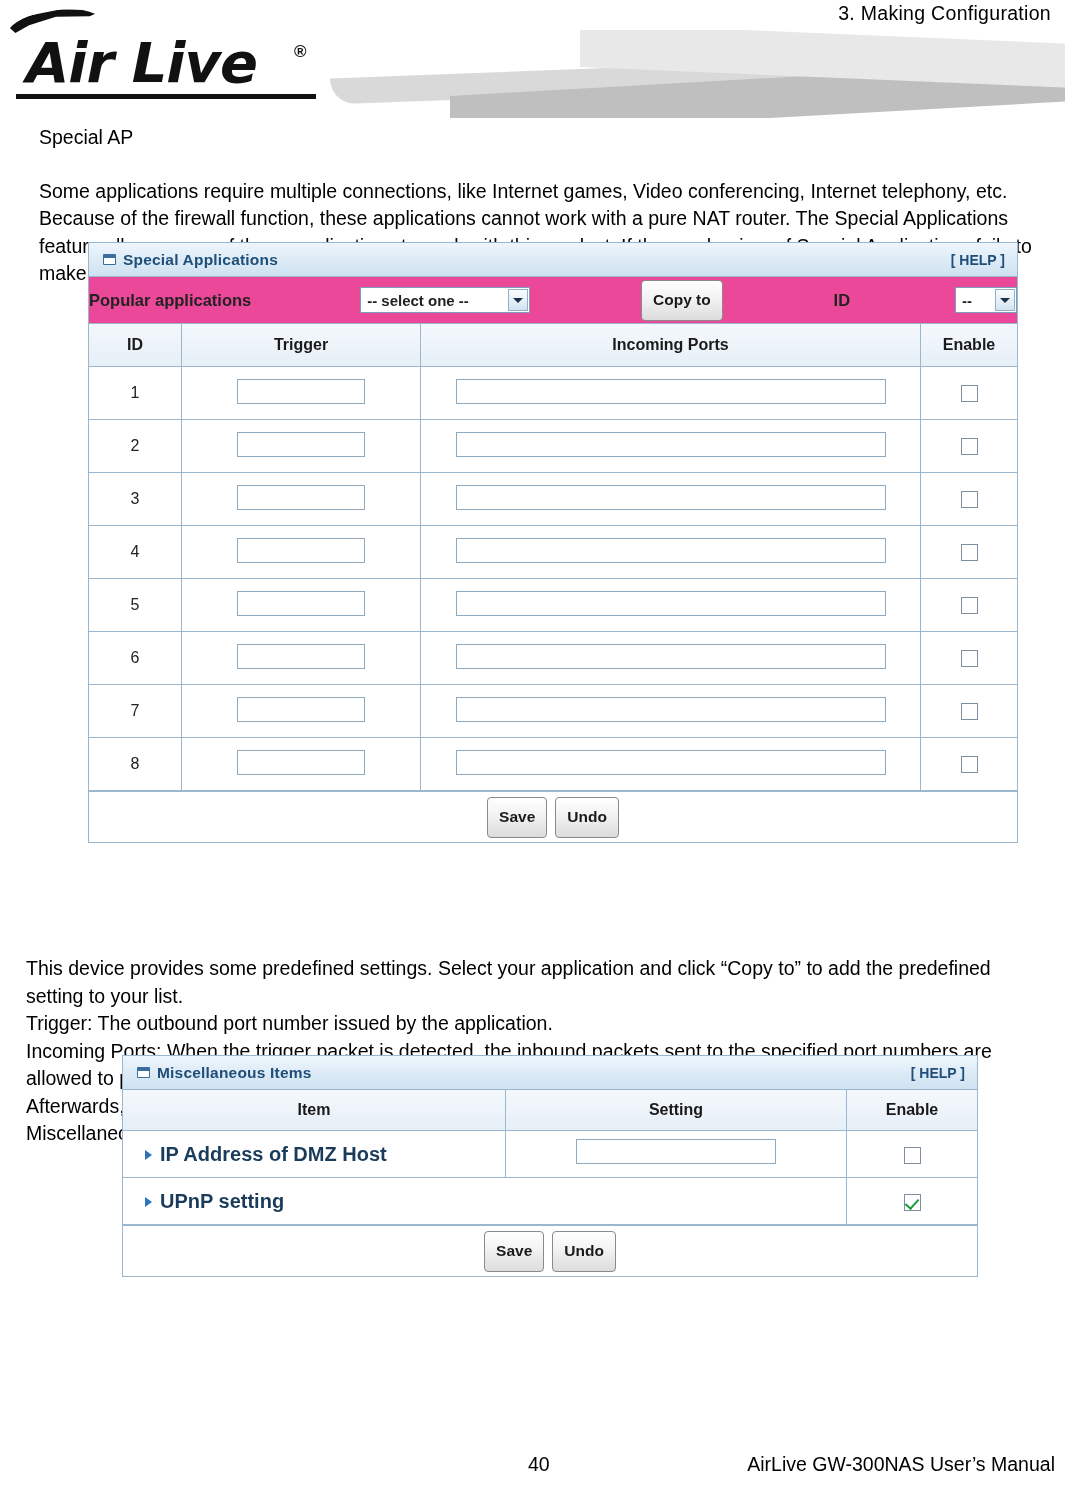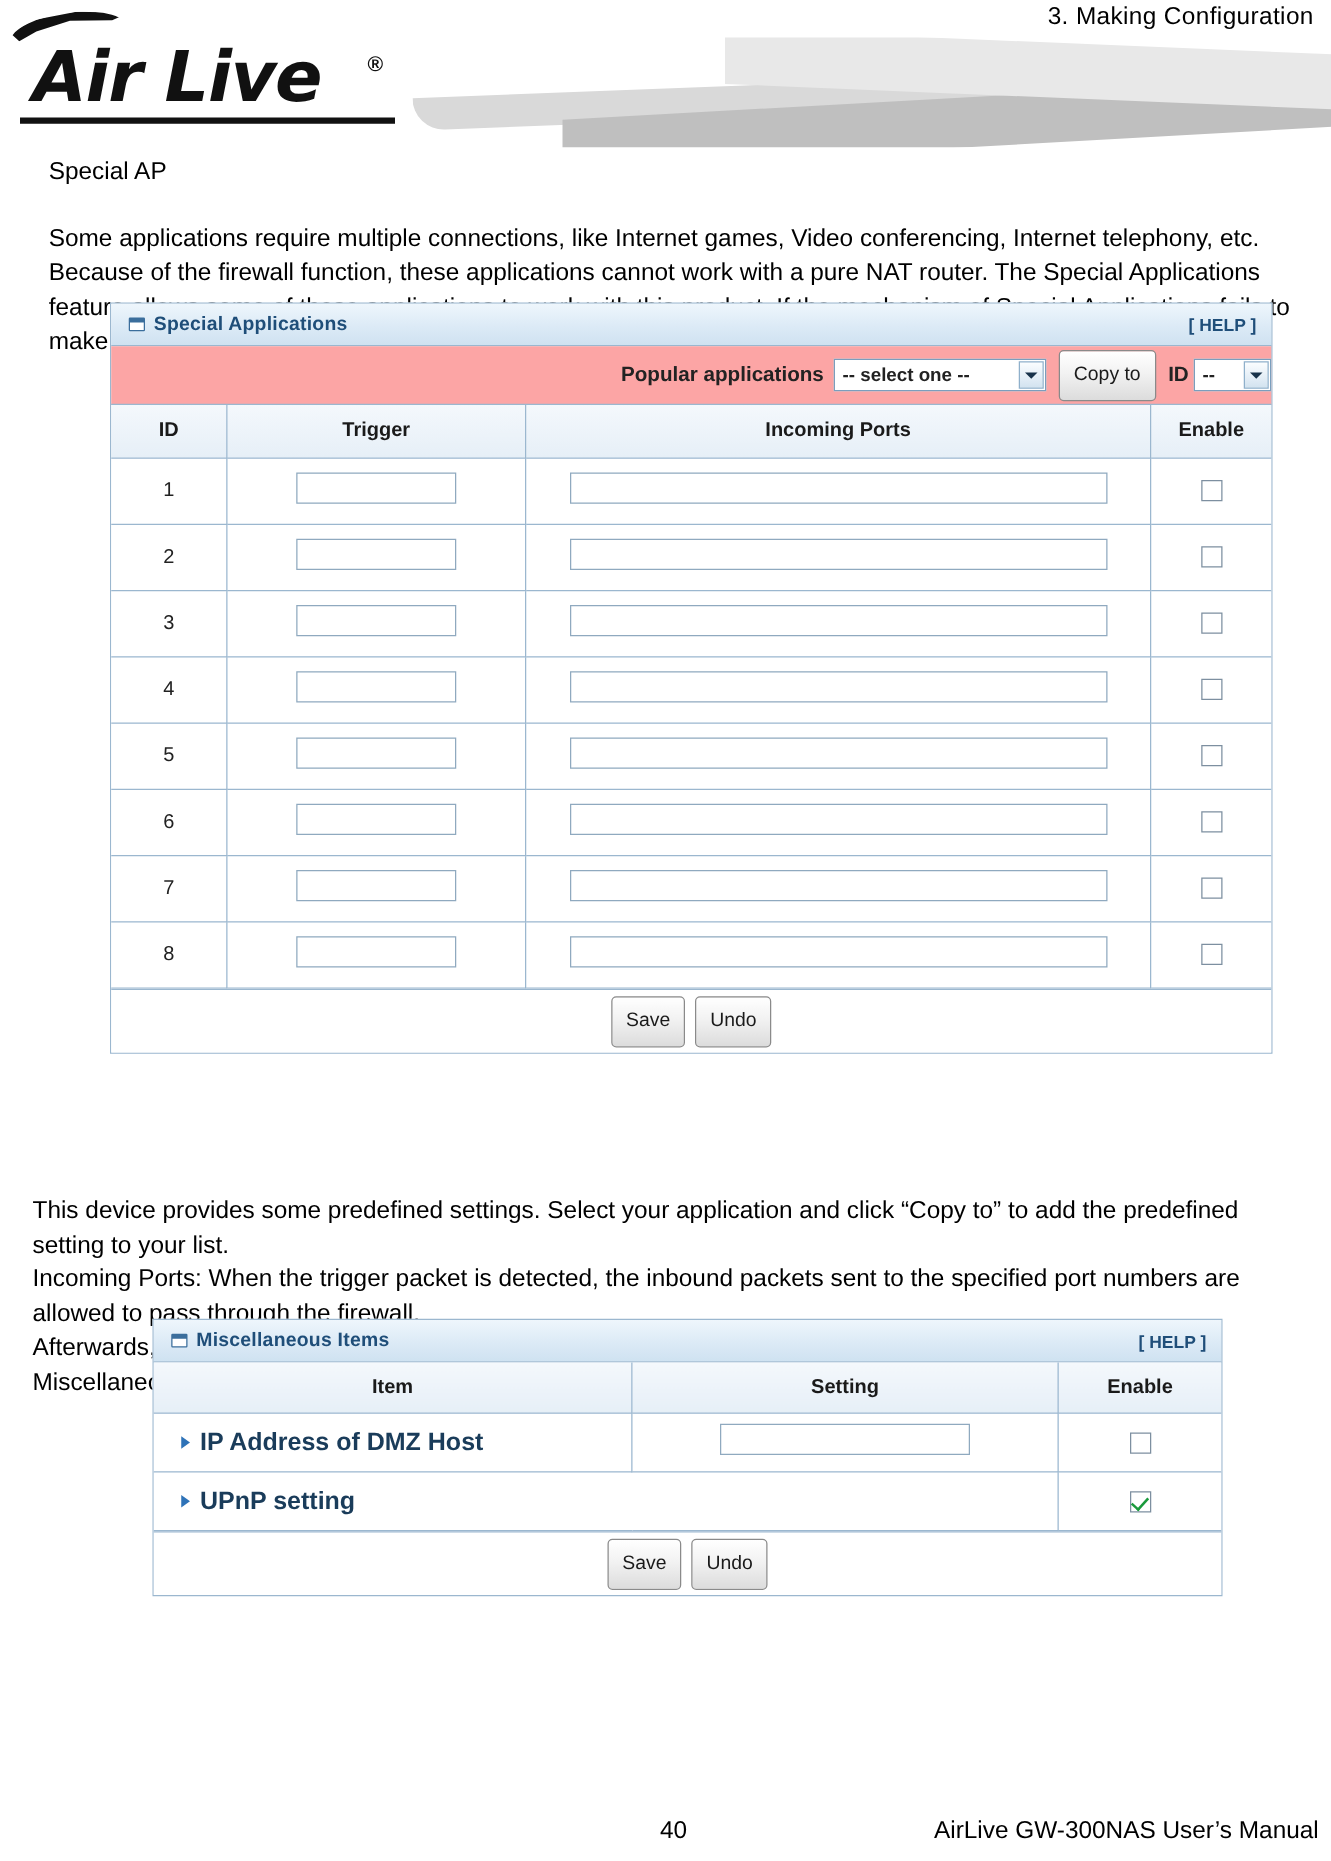--- a/index.html
+++ b/index.html
@@ -171,23 +171,23 @@
   #special-panel {
     position: absolute;
     left: 88px;
     top: 242px;
     width: 930px;
   }
   .popular-row {
     height: 46px;
     display: flex;
     align-items: center;
-    justify-content: flex-end;
+    justify-content: space-between;
     border-bottom: 1px solid #9bb7cf;
-    background: #fca5a5;
+    background: #ec4899;
   }
   .popular-label {
     font-size: 16.5px;
     font-weight: bold;
     color: #222;
     margin-right: 8px;
   }
   .sel {
     height: 26px;
     border: 1px solid #7b9ebd;
@@ -223,21 +223,21 @@
   .btn {
     display: inline-flex;
     align-items: center;
     justify-content: center;
     height: 41px;
     padding: 0 11px;
     border: 1px solid #8a8a8a;
     border-radius: 4px;
     background: linear-gradient(to bottom,#ffffff 0%,#f2f2f2 45%,#dcdcdc 100%);
     font-size: 15.5px;
-    font-weight: normal;
+    font-weight: bold;
     color: #1a1a1a;
     box-sizing: border-box;
   }
   #btn-copy-to { margin-left: 10px; }
   .id-label {
     font-size: 16.5px;
     font-weight: bold;
     color: #222;
     margin-left: 10px;
   }
@@ -488,20 +488,21 @@
   </table>
 
   <div class="footer-row">
     <span class="btn">Save</span>
     <span class="btn">Undo</span>
   </div>
 </div>
 
 <div style="position:absolute; left:0; top:955px; width:1065px;">
   <p class="para">This device provides some predefined settings. Select your application and click “Copy to” to add the predefined setting to your list.</p>
+  <p class="para">Trigger: The outbound port number issued by the application.</p>
   <p class="para">Incoming Ports: When the trigger packet is detected, the inbound packets sent to the specified port numbers are allowed to pass through the firewall.</p>
   <p class="para">Afterwards, Click on “Save” to store your settings or click “Undo” to give up the changes.</p>
   <p class="para">Miscellaneous</p>
 </div>
 
 <div class="panel" id="misc-panel">
   <div class="panel-title">
     <span class="win-icon"></span>
     <span class="ttl">Miscellaneous Items</span>
     <span class="help">[ HELP ]</span>

